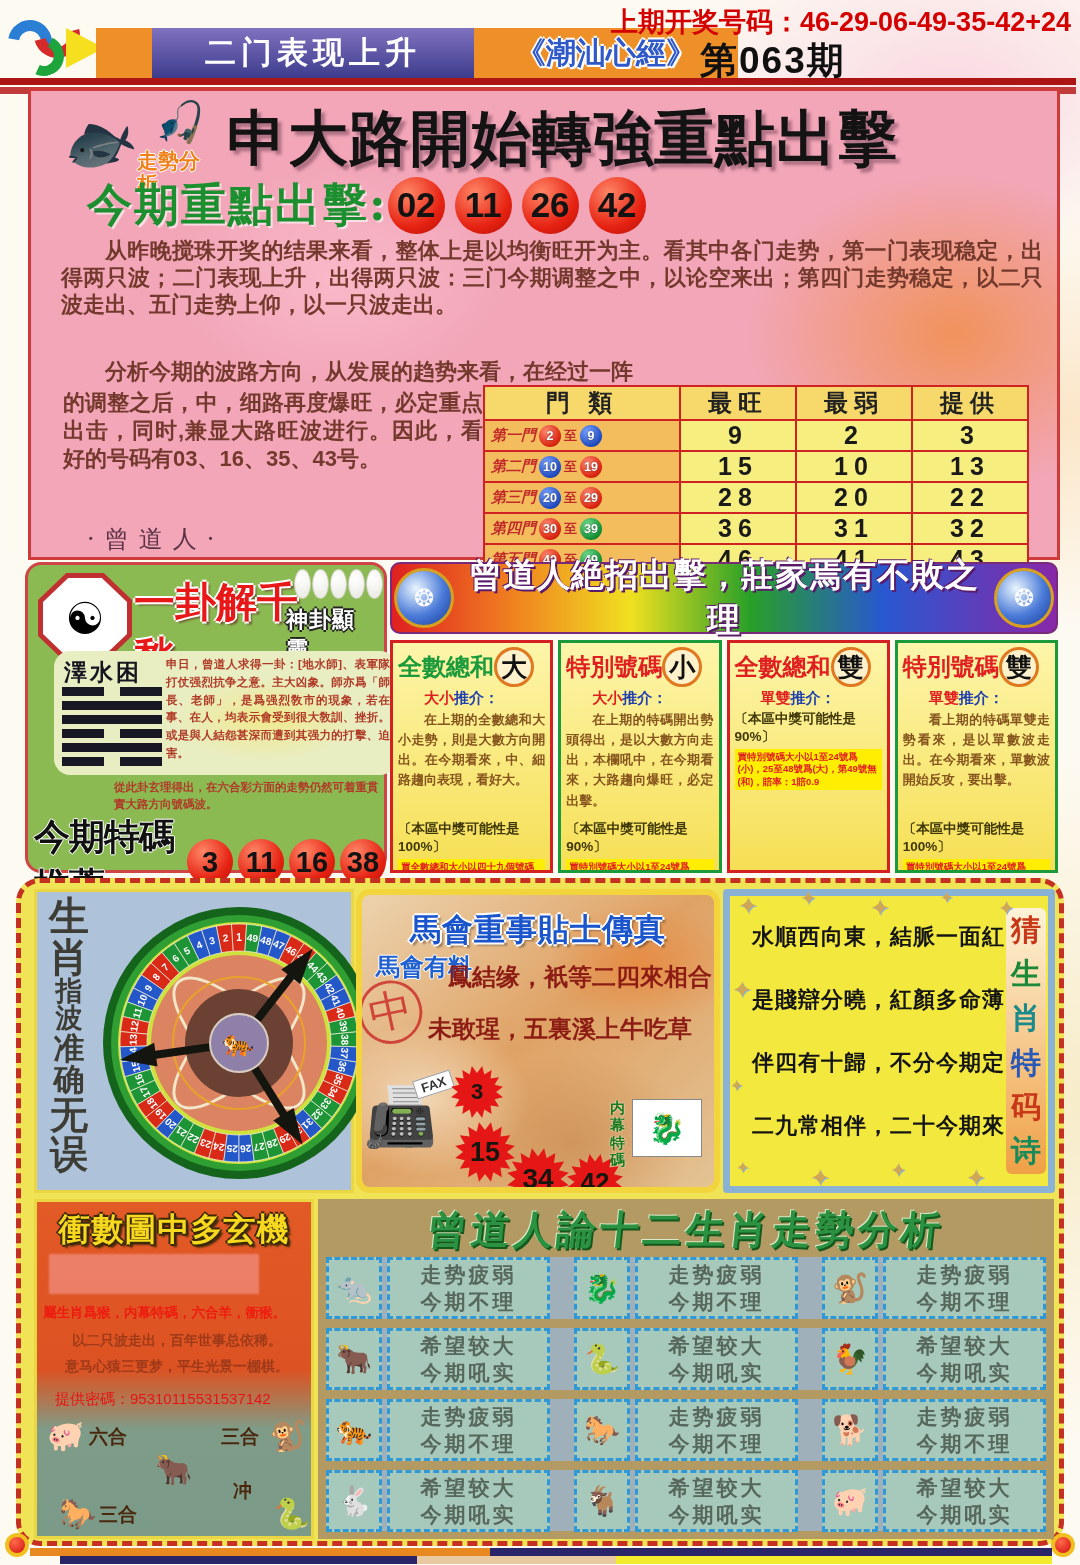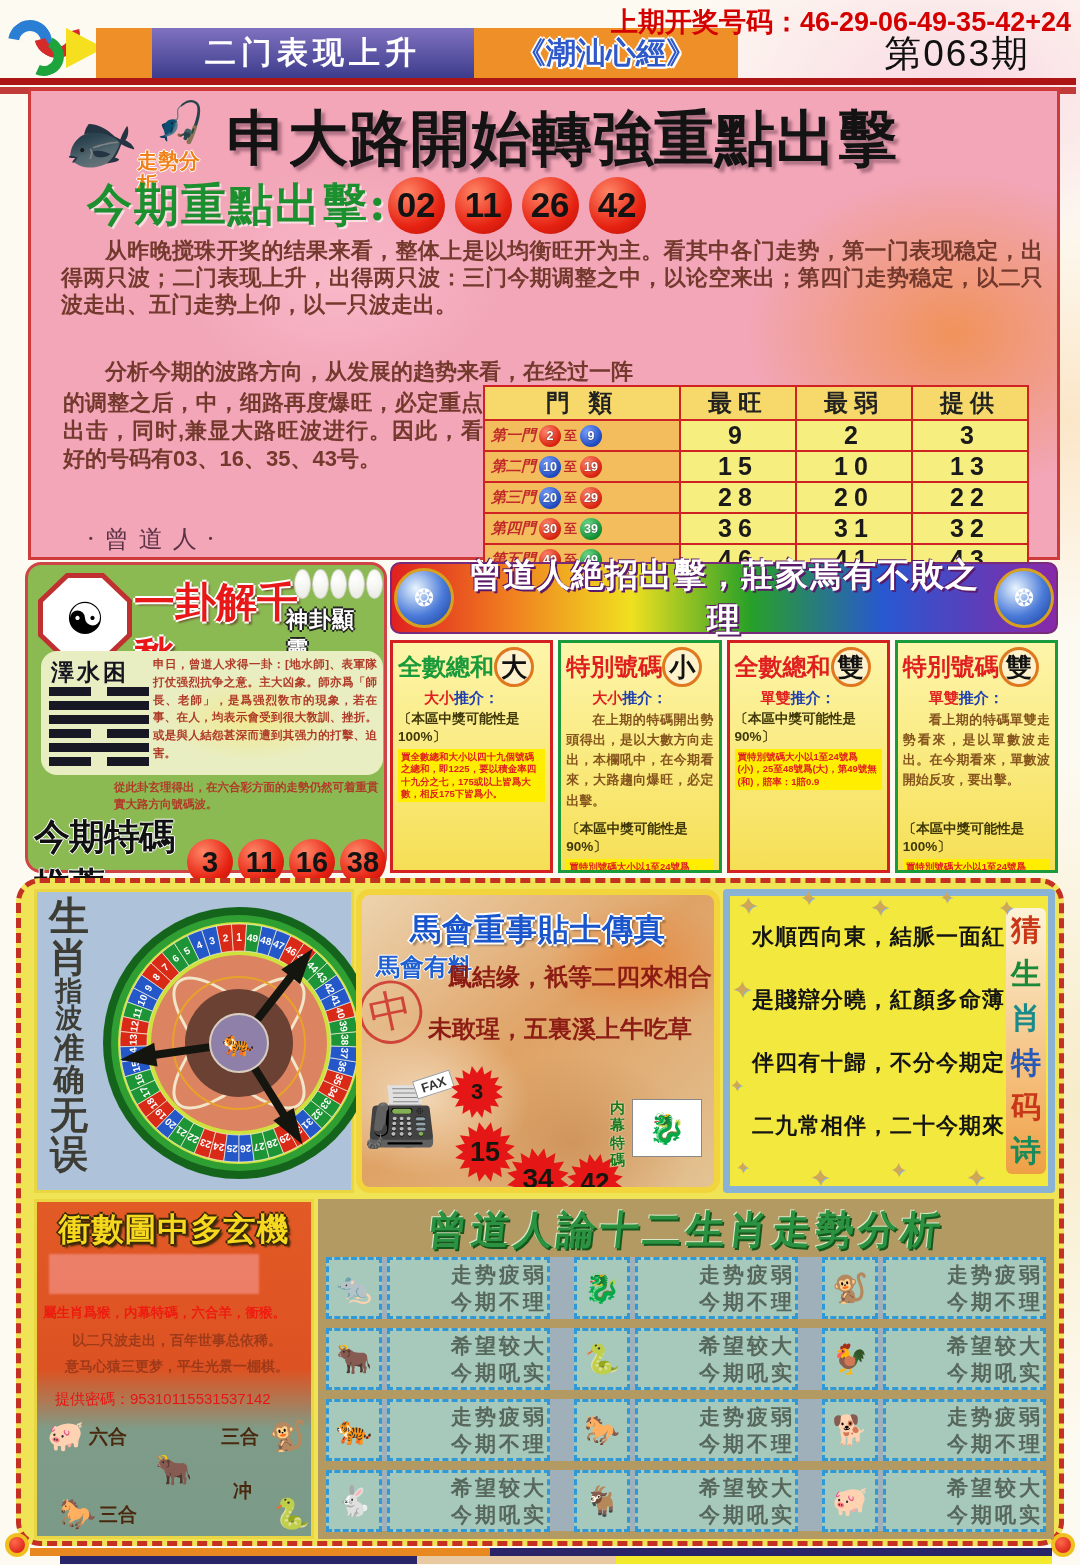--- a/index.html
+++ b/index.html
@@ -18,21 +18,21 @@
 #logo .a1{width:44px;height:44px;left:0;top:8px;border-width:11px;border-color:#2a7fd4 #2a7fd4 transparent transparent;transform:rotate(-35deg)}
 #logo .a2{width:46px;height:46px;left:26px;top:0;border-width:11px;border-color:#d42a2a #d42a2a transparent transparent;transform:rotate(120deg)}
 #logo .a3{width:40px;height:40px;left:16px;top:24px;border-width:10px;border-color:#1da43c transparent transparent #1da43c;transform:rotate(160deg)}
 #logo .tri{position:absolute;left:58px;top:16px;width:0;height:0;border-left:38px solid #f5df1e;border-top:20px solid transparent;border-bottom:20px solid transparent}
 #brandbar{left:96px;top:28px;width:642px;height:50px;background:#ef8f28;display:flex;align-items:stretch}
 #brand-left{margin-left:56px;width:322px;background:linear-gradient(180deg,#8072c0,#3c3c8c);color:#fff;
  font-size:31px;font-weight:900;letter-spacing:5px;display:flex;align-items:center;justify-content:center}
 #brand-right{flex:1;display:flex;align-items:center;justify-content:center;color:#2f58c8;font-size:30px;font-weight:900;
  text-shadow:-2px 0 #fff,2px 0 #fff,0 -2px #fff,0 2px #fff,2px 2px #fff}
 #prevdraw{left:606px;top:4px;width:470px;color:#d40000;font-size:27px;font-weight:900;text-align:center}
-#issue{left:700px;top:29px;width:330px;color:#101010;font-size:37px;font-weight:400;text-align:right;letter-spacing:2px}
+#issue{left:700px;top:36px;width:330px;color:#101010;font-size:37px;font-weight:700;text-align:left;letter-spacing:2px}
 #redline{left:0;top:78px;width:1076px;height:7px;background:#ad1515;box-shadow:0 9px 0 #c23b3b}
 
 #toppanel{left:28px;top:88px;width:1032px;height:472px;border:3px solid #cf3a3a;
 background:
  radial-gradient(300px 230px at 90% 52%,rgba(240,140,60,.75),rgba(240,140,60,0) 70%),
  radial-gradient(280px 200px at 66% 92%,rgba(242,166,84,.7),rgba(242,166,84,0) 70%),
  radial-gradient(240px 160px at 30% 40%,rgba(250,190,205,.8),rgba(250,190,205,0) 70%),
  #f2a6b8}
 #fishbadge{left:28px;top:14px;width:170px;height:110px}
 #fishbadge .fish{position:absolute;left:2px;top:2px;font-size:60px;transform:rotate(-18deg);filter:saturate(.4) brightness(.55)}
@@ -66,21 +66,21 @@
 
 #guapanel{left:25px;top:562px;width:362px;height:311px;background:#8cba52;border:3px solid #cf4444;border-radius:16px}
 #bagua{left:10px;top:8px;width:94px;height:90px;background:#c03030;clip-path:polygon(30% 0,70% 0,100% 30%,100% 70%,70% 100%,30% 100%,0 70%,0 30%);display:flex;align-items:center;justify-content:center}
 #bagua .inner{width:84px;height:80px;background:#fff;clip-path:polygon(30% 0,70% 0,100% 30%,100% 70%,70% 100%,30% 100%,0 70%,0 30%);display:flex;align-items:center;justify-content:center;font-size:44px}
 #guatitle{left:106px;top:10px;width:200px;font-size:41px;font-weight:900;color:#e81818;font-family:"DejaVu Serif",serif;letter-spacing:0;
  text-shadow:-2px 0 #fff,2px 0 #fff,0 -2px #fff,0 2px #fff,3px 3px 2px rgba(90,30,30,.6)}
 #eggs{left:266px;top:4px;width:94px;display:flex;gap:1px}
 #eggs .egg{width:17px;height:30px;background:radial-gradient(circle at 35% 30%,#fff,#e8e8e0);border-radius:50%;border:1px solid #cfcfc0}
 #shenlbl{left:258px;top:40px;width:80px;font-size:22px;font-weight:900;color:#fff;letter-spacing:1px;
  text-shadow:-2px 0 #222,2px 0 #222,0 -2px #222,0 2px #222}
-#guacard{left:13px;top:86px;width:342px;height:124px;border-radius:16px;
+#guacard{left:26px;top:86px;width:342px;height:124px;border-radius:16px;
  background:radial-gradient(130px 60px at 62% 55%,rgba(244,230,106,.6),rgba(244,230,106,0) 70%),#e9edc2}
 #hexname{position:absolute;left:10px;top:6px;font-size:23px;font-weight:900;color:#15151f;letter-spacing:3px}
 #hexagram{position:absolute;left:8px;top:36px;width:100px}
 .hexline{height:9px;background:#181824;margin-bottom:5px}
 .hexline.broken{background:linear-gradient(90deg,#181824 0 42%,transparent 42% 58%,#181824 58% 100%)}
 #guabody{position:absolute;left:112px;top:5px;width:224px;font-size:11.5px;font-weight:700;color:#b03a28;line-height:1.55;text-align:justify}
 #guabody2{left:86px;top:214px;width:268px;font-size:11.5px;font-weight:700;color:#b03a28;line-height:1.5}
 #recorow{left:6px;top:248px;width:352px;display:flex;align-items:center;gap:4px}
 #recolabel{font-size:36px;font-weight:900;color:#101010;letter-spacing:-1px;
  text-shadow:-1px 0 #fff,1px 0 #fff,0 -1px #fff,0 1px #fff}
@@ -148,21 +148,21 @@
 .chong-animal{position:absolute;font-size:30px}
 .chong-lbl{position:absolute;color:#49280e;font-size:19px;font-weight:900;font-family:"DejaVu Serif",serif}
 
 #zpanel{left:297px;top:316px;width:736px;height:340px;background:#b29a62}
 #ztitle{left:0;top:4px;width:100%;text-align:center;font-size:39px;font-weight:900;font-family:"DejaVu Serif",serif;color:#2a9240;letter-spacing:4px;transform:skewX(-6deg);
  text-shadow:2px 2px 0 #14581e,-1px -1px 0 #d8e8c8}
 #zgrid{position:absolute;left:8px;top:58px;width:720px;height:274px;display:grid;grid-template-columns:repeat(3,1fr);column-gap:24px;row-gap:9px;
  background:repeating-linear-gradient(180deg,#9fb0ba 0 62px,#b29a62 62px 71px);padding:0}
 .z-cell{display:flex;gap:5px;height:62px}
 .z-icon{width:56px;flex:none;background:#a6c9bb;border:3px dashed #2f99d8;display:flex;align-items:center;justify-content:center;font-size:29px}
-.z-text{flex:1;background:#a6c9bb;border:3px dashed #2f99d8;display:flex;flex-direction:column;align-items:flex-end;justify-content:center;
+.z-text{flex:1;background:#a6c9bb;border:3px dashed #2f99d8;display:flex;flex-direction:column;align-items:center;justify-content:center;
  font-size:21px;font-weight:900;color:#57675c;line-height:1.3;letter-spacing:3px}
 
 #strip1{left:30px;top:1548px;width:1022px;height:8px;background:linear-gradient(90deg,#e88820 0 45%,#2a2468 45% 100%)}
 #strip2{left:60px;top:1556px;width:992px;height:8px;background:linear-gradient(90deg,#2a2468 0 36%,#e8c9a2 36% 56%,#f3ea2e 56% 100%)}
 </style>
 </head>
 <body>
 
 <div id="page">
 
@@ -326,20 +326,21 @@
 
   <div class="abs" id="advicerow">
     <div class="acol red">
       <div class="ac-head">
         <span class="ac-title" style="color: rgb(26, 154, 58);">全數總和</span>
         <span class="ac-circle">大</span>
       </div>
       <div class="ac-sub">
         <span class="lead">大小</span><span class="rest">推介：</span>
       </div>
+      <div class="ac-body">在上期的全數總和大小走勢，則是大數方向開出。在今期看來，中、細路趨向表現，看好大。</div>
       <div class="ac-chance">〔本區中獎可能性是100%〕</div>
       <div class="ac-foot">買全數總和大小以四十九個號碼之總和，即1225，要以積金率四十九分之七，175或以上皆爲大數，相反175下皆爲小。</div>
     </div>
 
     <div class="acol green">
       <div class="ac-head">
         <span class="ac-title" style="color: rgb(224, 32, 32);">特別號碼</span>
         <span class="ac-circle">小</span>
       </div>
       <div class="ac-sub">

